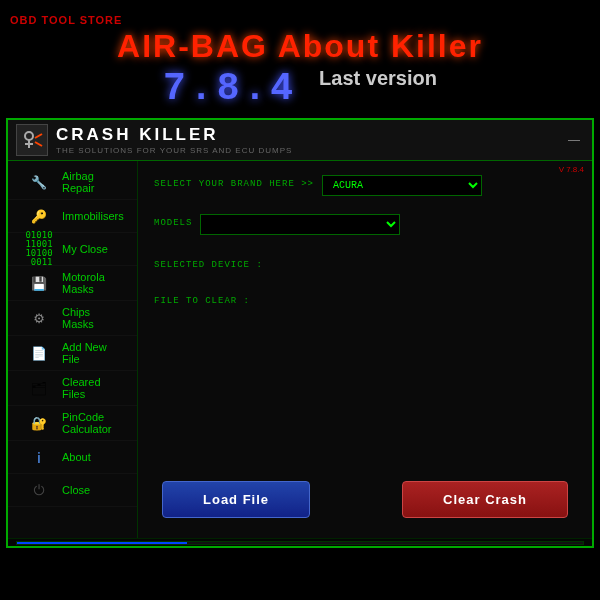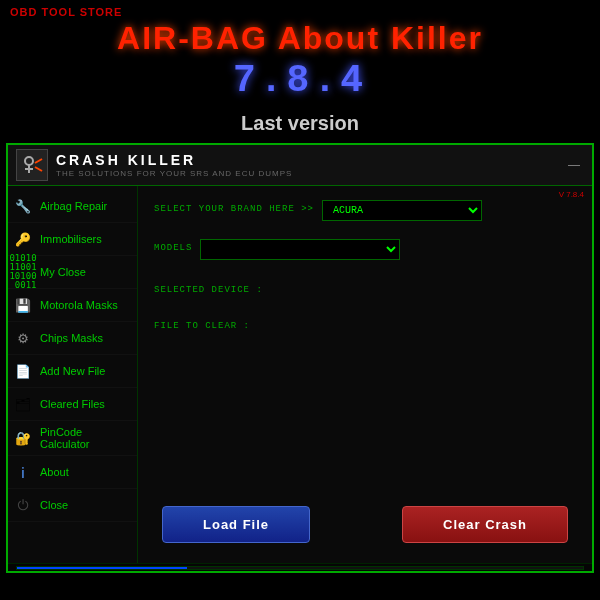--- a/index.html
+++ b/index.html
@@ -8,43 +8,43 @@
       height: 600px;
       background: #000;
       font-family: Arial, sans-serif;
       overflow: hidden;
     }
 
     
     #top-header {
       background: #000;
       padding: 6px 10px 4px 10px;
+      margin-top: 8px;
     }
     #store-label {
       color: #cc0000;
       font-size: 11px;
       font-weight: bold;
       letter-spacing: 1px;
     }
     #main-title {
       color: #ff2200;
       font-size: 32px;
       font-weight: 900;
       text-align: center;
       text-shadow: 0 0 8px #ff4400;
       margin-top: 2px;
       letter-spacing: 2px;
     }
     #version-row {
       display: flex;
-      align-items: center;
+      align-items: flex-start;
       justify-content: center;
-      gap: 10px;
+      gap: 22px;
       margin-top: 2px;
-      flex-direction: column;
     }
     #version-number {
       color: #5566ff;
       font-size: 38px;
       font-weight: 900;
       font-family: 'Courier New', monospace;
       text-shadow: 0 0 10px #4455ff;
       letter-spacing: 4px;
     }
     #version-label {
@@ -78,21 +78,21 @@
       background: #222;
       border: 1px solid #444;
       display: flex;
       align-items: center;
       justify-content: center;
       color: #fff;
       font-size: 14px;
     }
     #app-title-text {
       color: #ffffff;
-      font-size: 14px;
+      font-size: 17px;
       font-weight: bold;
       letter-spacing: 3px;
     }
     #app-subtitle {
       color: #666;
       font-size: 8px;
       letter-spacing: 1px;
       margin-top: 1px;
     }
     #minimize-btn {
@@ -113,22 +113,22 @@
     #sidebar {
       width: 130px;
       background: #0a0a0a;
       border-right: 1px solid #003300;
       padding-top: 4px;
       flex-shrink: 0;
     }
     .sidebar-item {
       display: flex;
       align-items: center;
-      gap: 6px;
-      padding: 5px 4px;
+      gap: 12px;
+      padding: 5px 20px;
       cursor: pointer;
       border-bottom: 1px solid #111;
     }
     .sidebar-icon {
       width: 22px;
       height: 22px;
       flex-shrink: 0;
       display: flex;
       align-items: center;
       justify-content: center;

